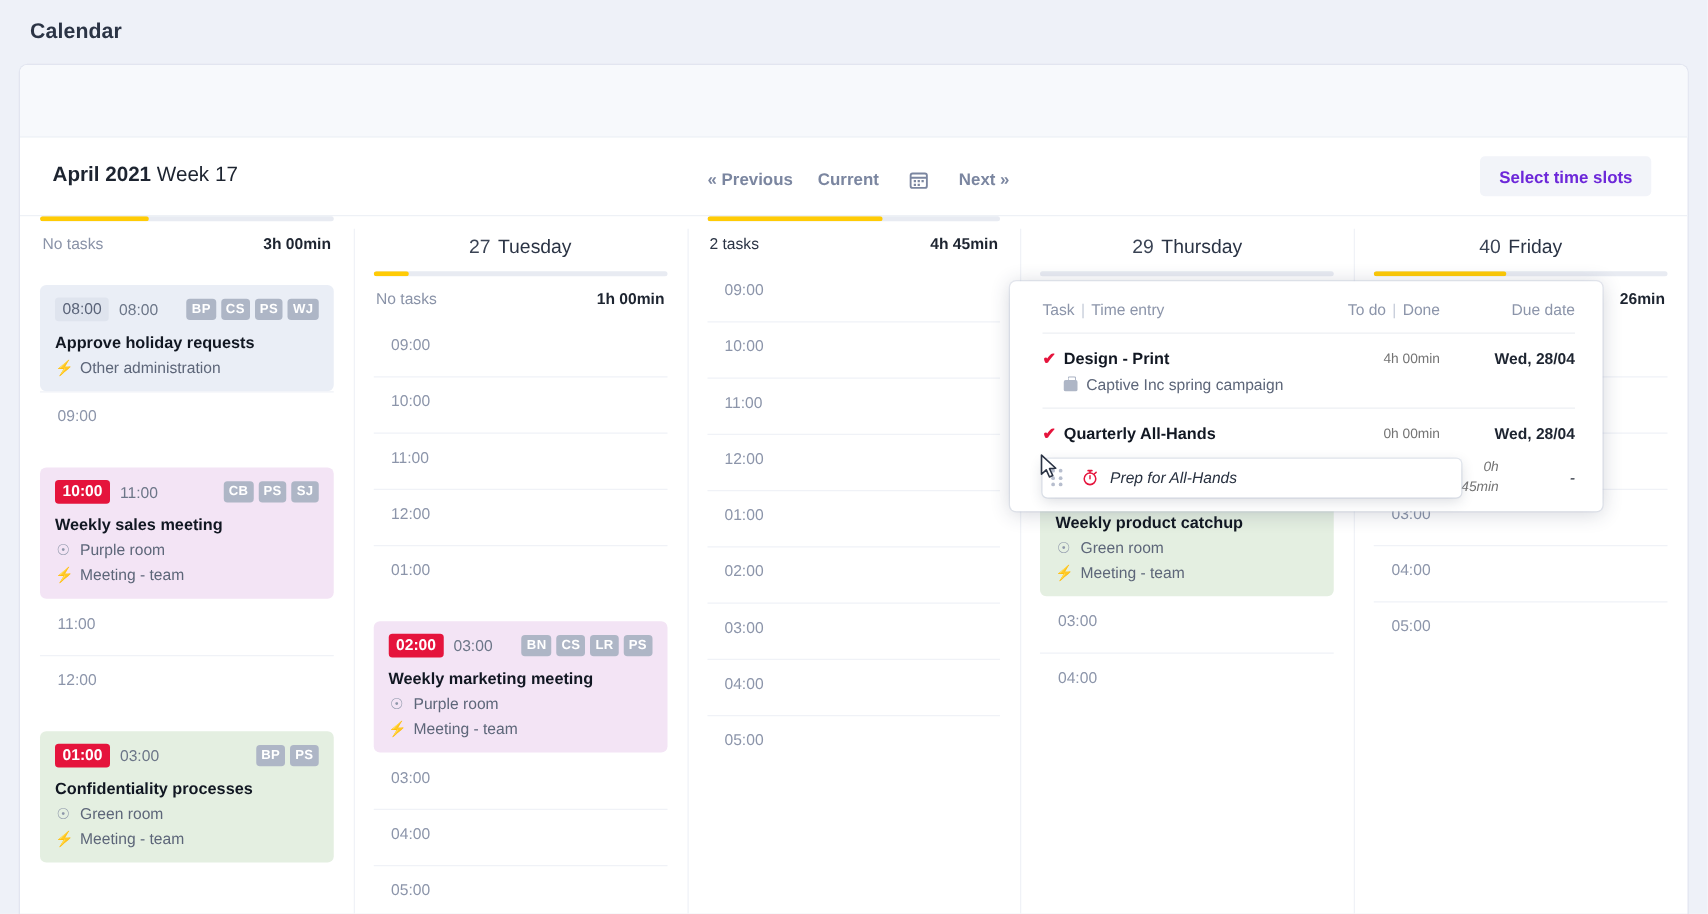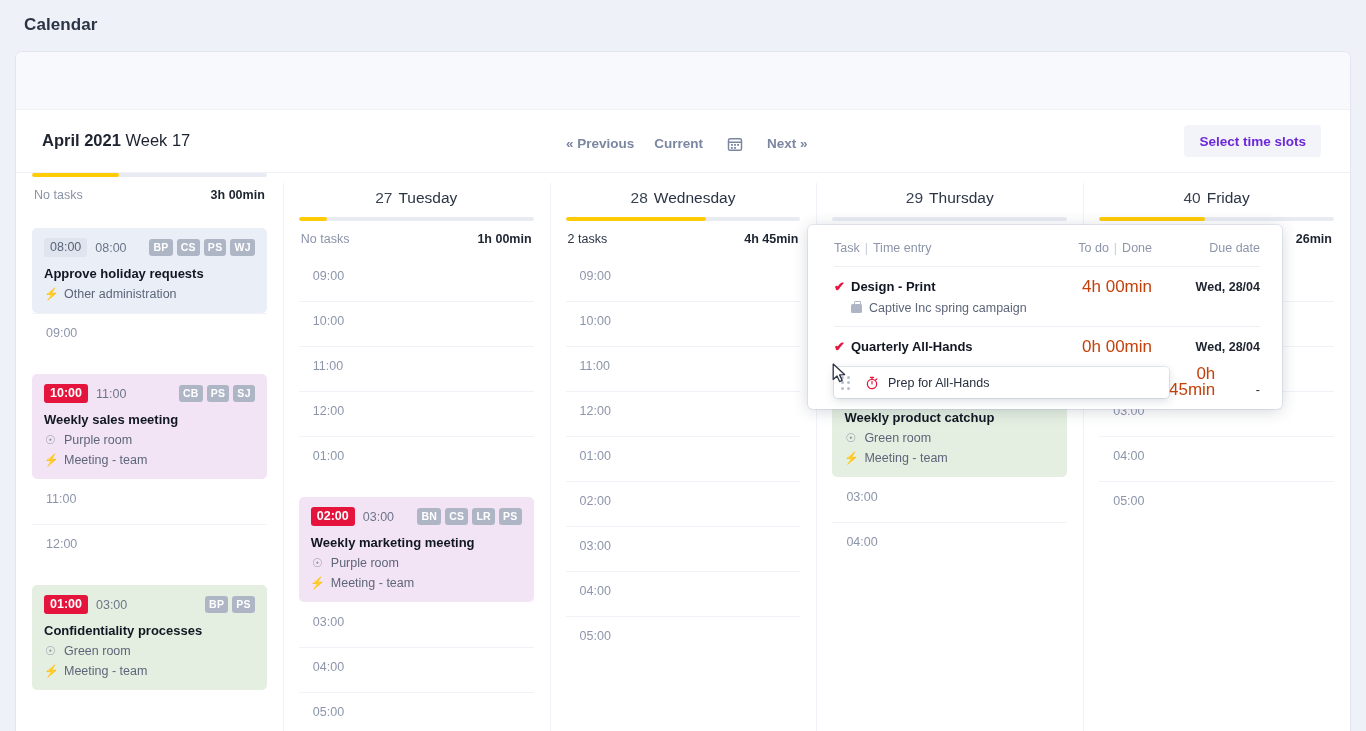--- a/index.html
+++ b/index.html
@@ -285,21 +285,21 @@
   }
   .briefcase::before {
     content: "";
     position: absolute;
     left: 3px; top: -2.5px;
     width: 5px; height: 2.5px;
     border: 1.3px solid #aeb6c6;
     border-bottom: none;
     border-radius: 1.5px 1.5px 0 0;
   }
-  .po-val { width: 104px; text-align: right; font-size: 17px; color: #c2410c; line-height: 16px; }
+  .po-val { width: 104px; text-align: right; font-size: 11px; color: #737373; line-height: 16px; }
   .po-due { width: 108px; text-align: right; font-size: 12.5px; font-weight: bold; color: #1d2430; line-height: 16px; }
 
   
   .drag-card {
     position: absolute;
     left: 14px;
     top: 117px;
     width: 335px;
     height: 31px;
     background: #fff;
@@ -474,21 +474,20 @@
               <span class="mi">⚡</span>
               <span>Meeting - team</span>
             </div>
           </div>
           <div class="slot noline">03:00</div>
           <div class="slot">04:00</div>
           <div class="slot">05:00</div>
         </div>
       </div>
       <div class="daycol">
-        <div class="dayhead"><span class="dnum">28</span><span class="dname">Wednesday</span></div>
         <div class="progress">
           <i style="width: 60%;"></i>
         </div>
         <div class="summary">
           <span class="tasks has">2 tasks</span>
           <span class="dur">4h 45min</span>
         </div>
         <div class="slots">
           <div class="slot noline">09:00</div>
           <div class="slot">10:00</div>
@@ -589,21 +588,21 @@
   <div class="po-row last">
     <div class="po-check">✔</div>
     <div class="po-main">
       <div class="po-task">Quarterly All-Hands</div>
       <div class="po-subrow-spacer"></div>
     </div>
     <div class="po-val">0h 00min</div>
     <div class="po-due">Wed, 28/04</div>
   </div>
 
-  <div class="po-row last" style="position:absolute;left:26px;right:22px;top:141px;padding:0;border:none;align-items:flex-end;">
+  <div class="po-row last" style="position:absolute;left:26px;right:22px;top:141px;padding:0;border:none;align-items:center;font-style:italic;">
     <div class="drag-card" style="position:static;flex:0 0 335px;">
       <span class="dots">
           <i></i>
           <i></i>
           <i></i>
           <i></i>
           <i></i>
           <i></i>
         </span>
       <svg class="stopwatch" viewBox="0 0 16 16" aria-hidden="true">

